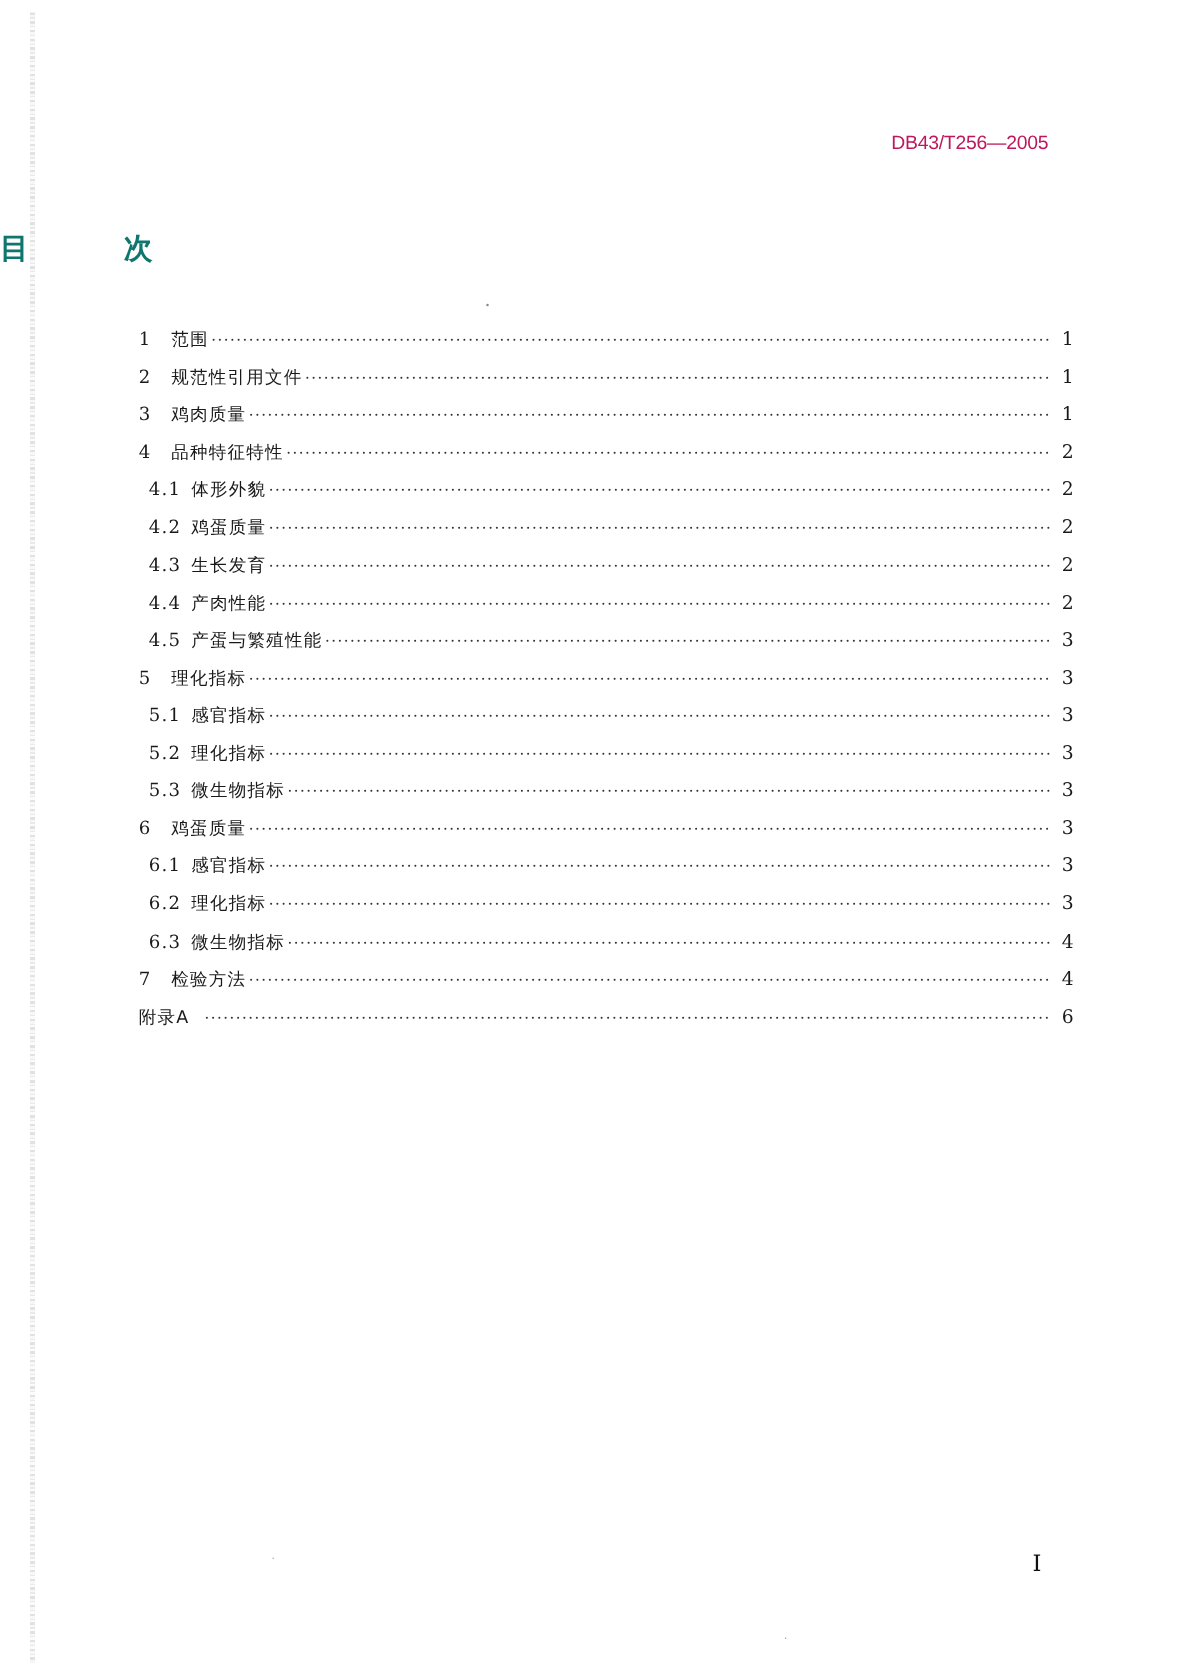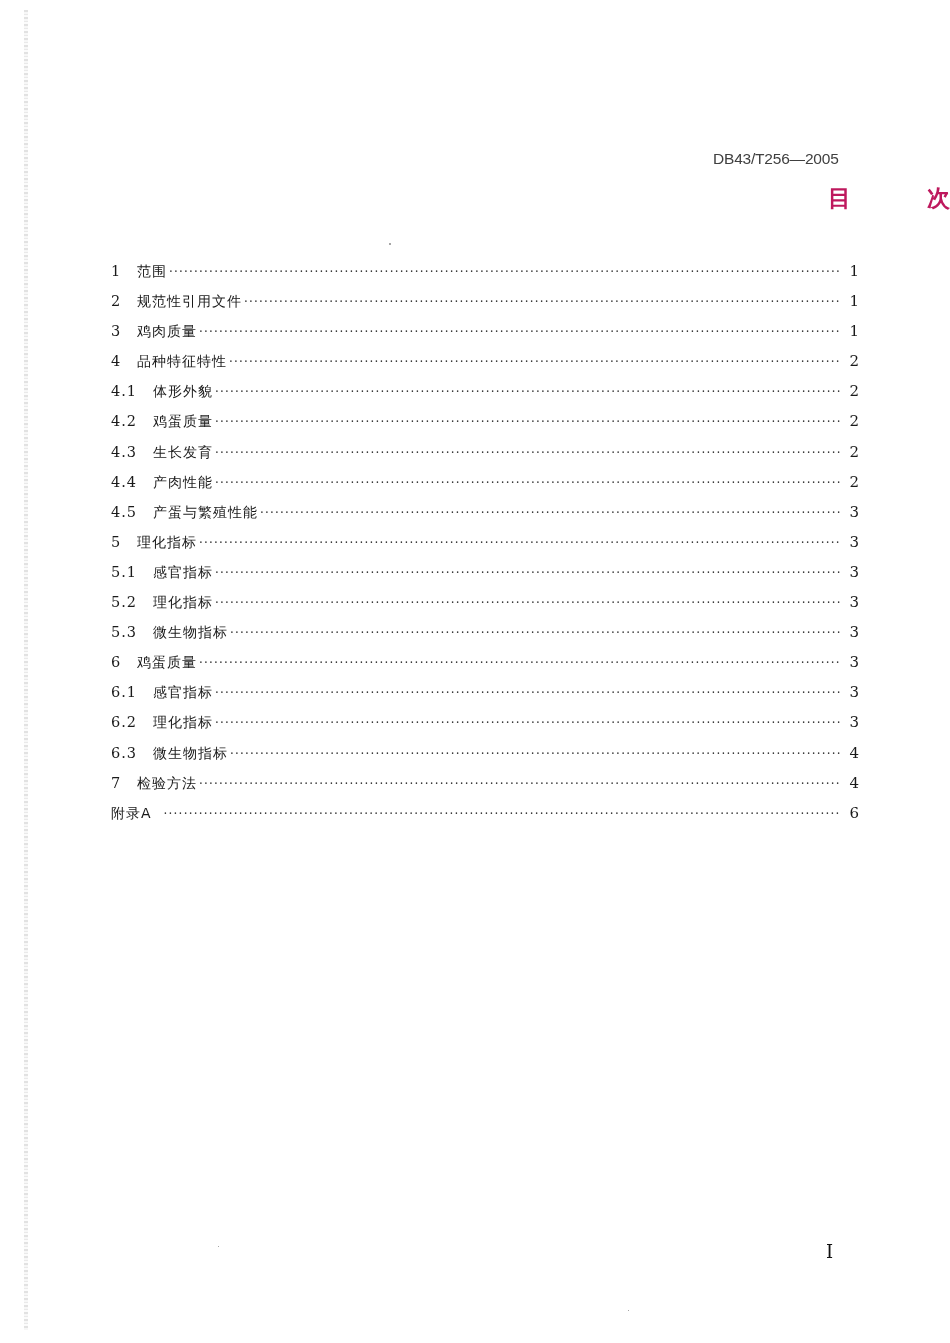--- a/index.html
+++ b/index.html
@@ -7,37 +7,36 @@
     width: 950px; height: 1343px; background: #ffffff; position: relative; overflow: hidden;
     font-family: "DejaVu Serif", "Liberation Serif", serif; color: #1a1a1a;
   }
   .scan-edge {
     position: absolute; left: 24px; top: 10px; width: 4px; height: 1320px;
     background: repeating-linear-gradient(to bottom, #d8d8d8 0 2px, #f4f4f4 2px 4px, #e2e2e2 4px 5px, #fafafa 5px 7px);
     opacity: 0.75;
   }
   .std-code {
     position: absolute; left: 713px; top: 106px;
-    font-family: "Liberation Sans", "DejaVu Sans", sans-serif; font-size: 15.5px; color: #404040;
+    font-family: "Liberation Sans", "DejaVu Sans", sans-serif; font-size: 15.5px; color: #be185d;
     letter-spacing: -0.2px;
-    margin-top: 44px;
   }
   .title {
-    position: absolute; left: 0; width: 950px; top: 183px; text-align: right;
-    font-family: "DejaVu Sans", sans-serif; font-size: 23px; font-weight: bold; color: #be185d;
+    position: absolute; left: 0; width: 950px; top: 183px; text-align: left;
+    font-family: "DejaVu Sans", sans-serif; font-size: 23px; font-weight: bold; color: #0f766e;
   }
   .title span { display: inline-block; }
   .title .gap { width: 76px; }
   .toc { position: absolute; left: 111px; top: 262px; width: 748px; }
   .toc-row {
     display: flex; align-items: baseline; height: 30.1px; font-size: 14.5px; white-space: nowrap;
   }
   .toc-num { display: inline-block; font-size: 14.5px; }
   .toc-num.lvl1 { width: 26px; }
-  .toc-num.lvl2 { width: 42px; letter-spacing: 1px; }
+  .toc-num.lvl2 { width: 42px; letter-spacing: 1px; text-align: center; }
   .toc-num.appendix { width: auto; }
   .toc-label { font-family: "DejaVu Sans", sans-serif; font-size: 14px; letter-spacing: 1px; }
   .toc-leader {
     flex: 1; overflow: hidden; margin: 0 4px 0 2px; color: #333; font-size: 12px; letter-spacing: 1.2px;
   }
   .toc-leader::before {
     content: "··································································································································································································";
   }
   .toc-page { width: 14px; text-align: right; font-size: 15px; }
   .page-number {

